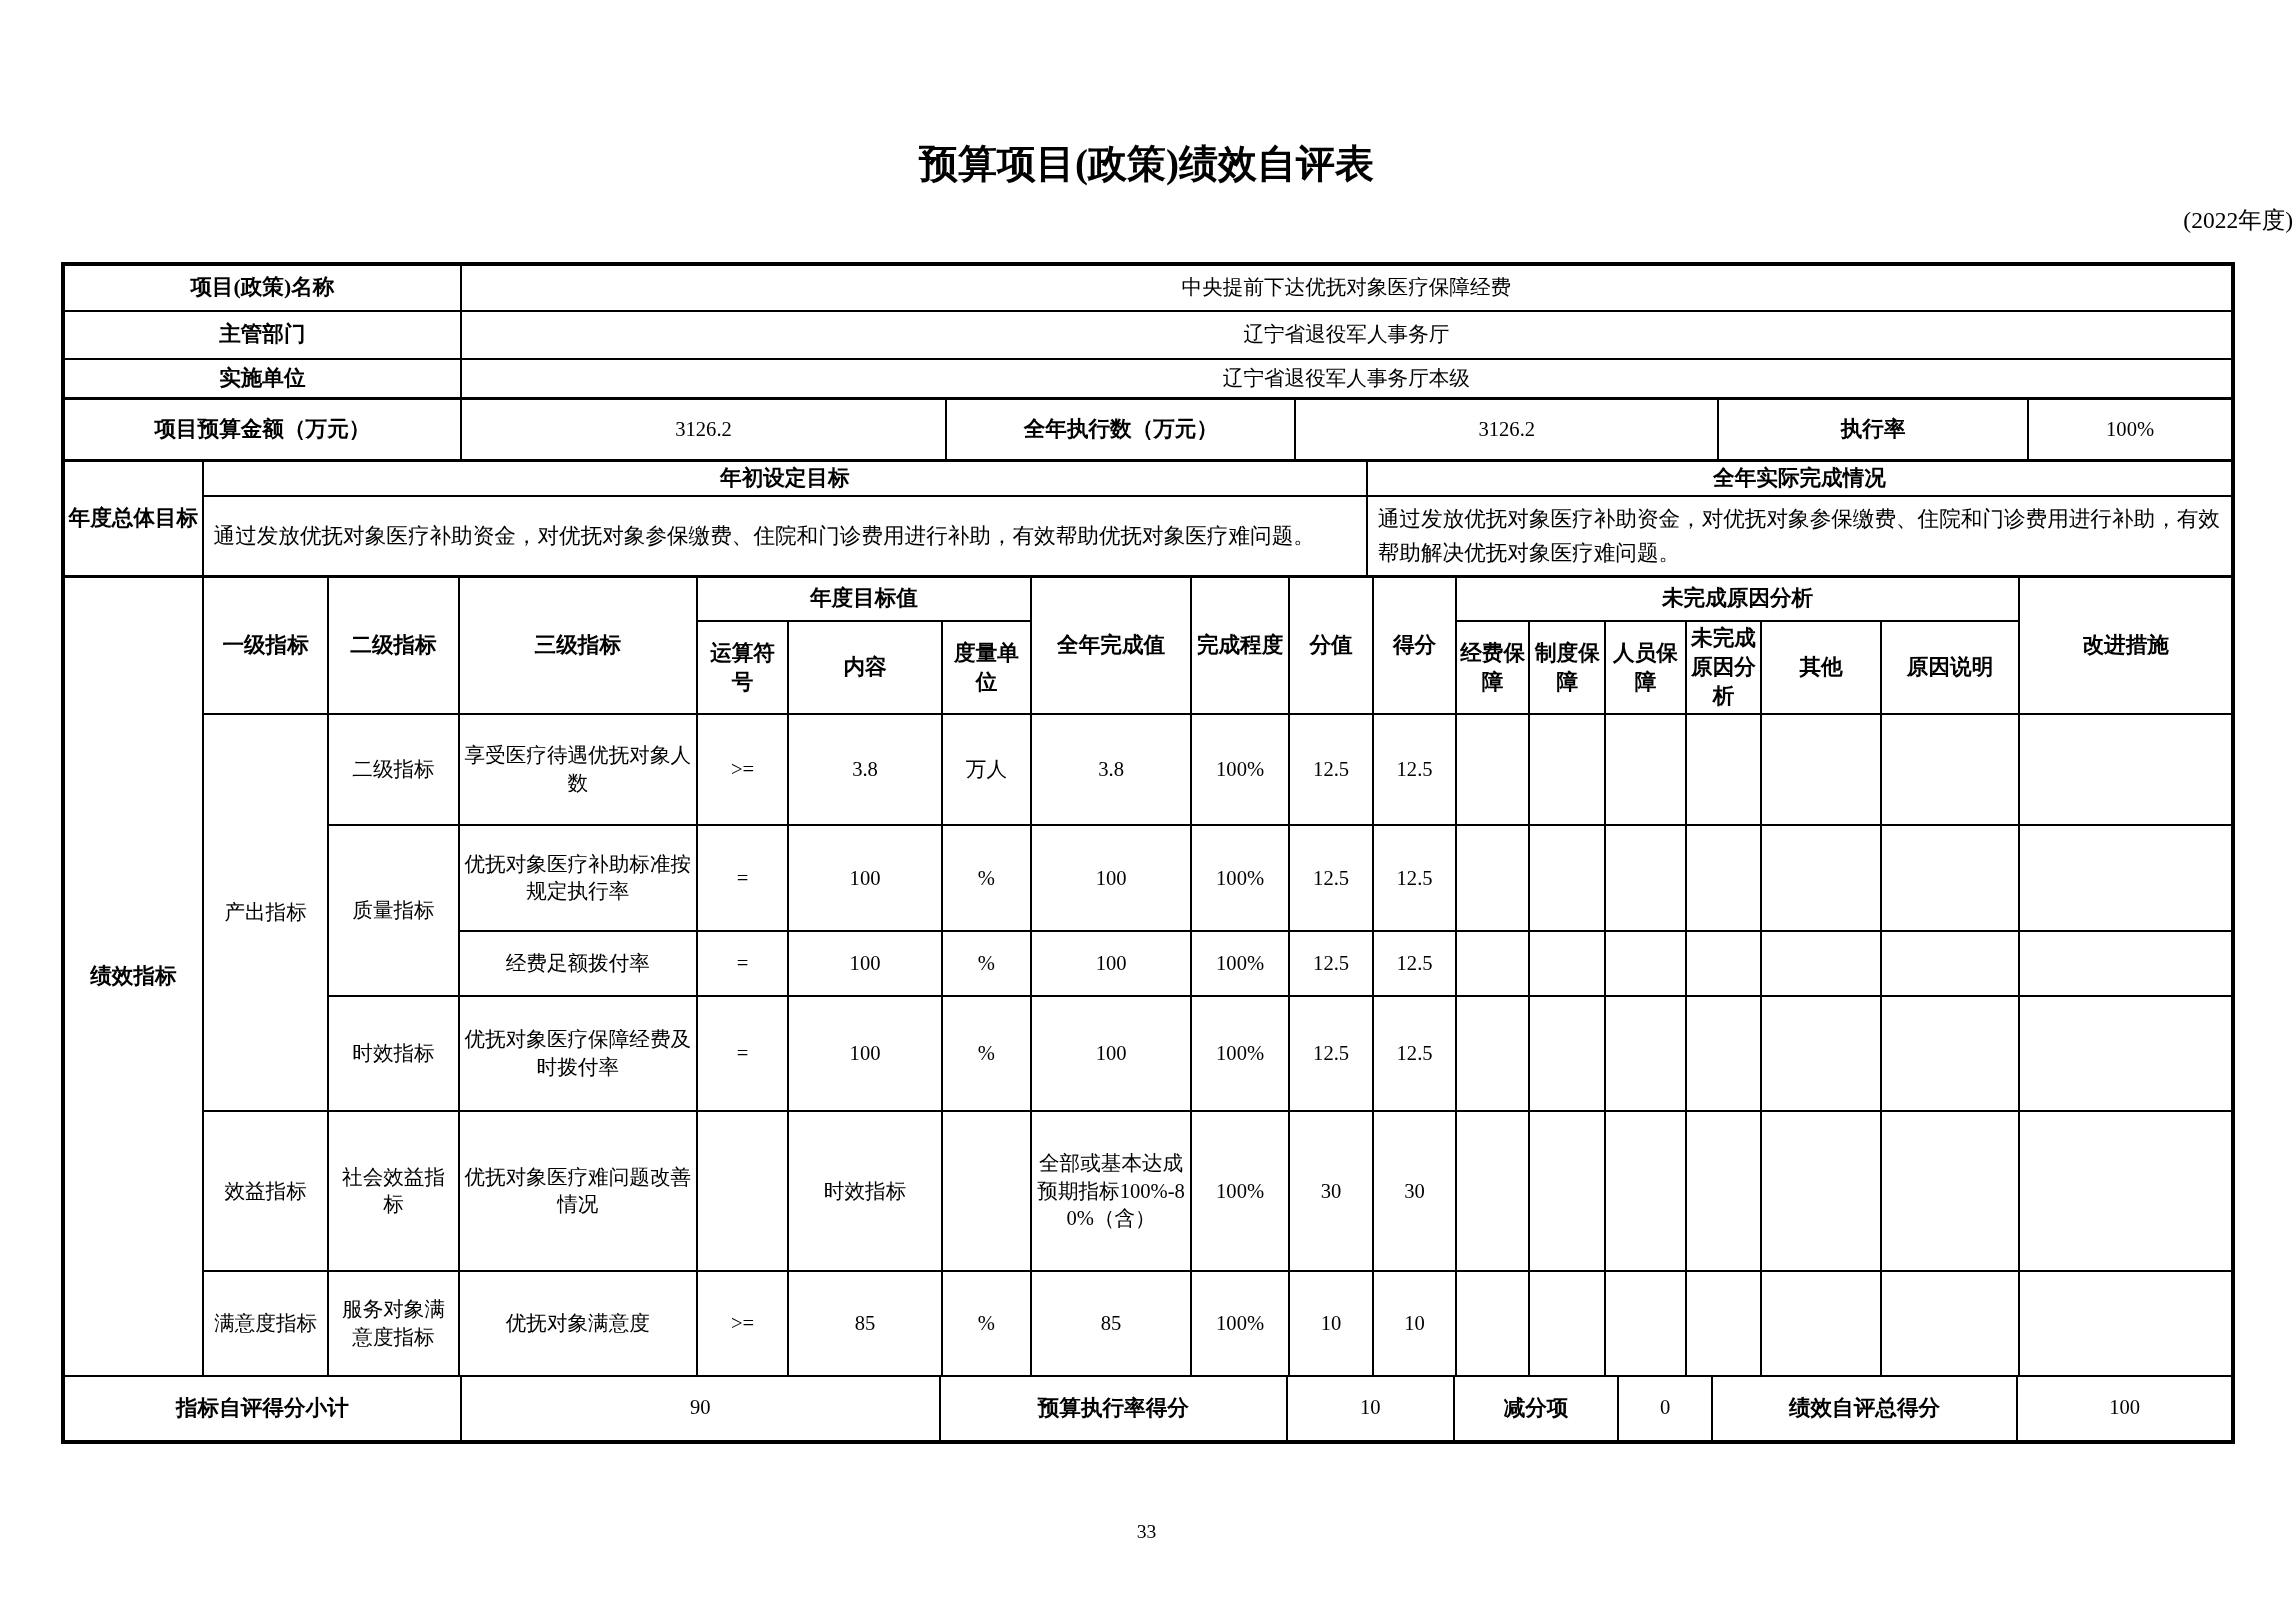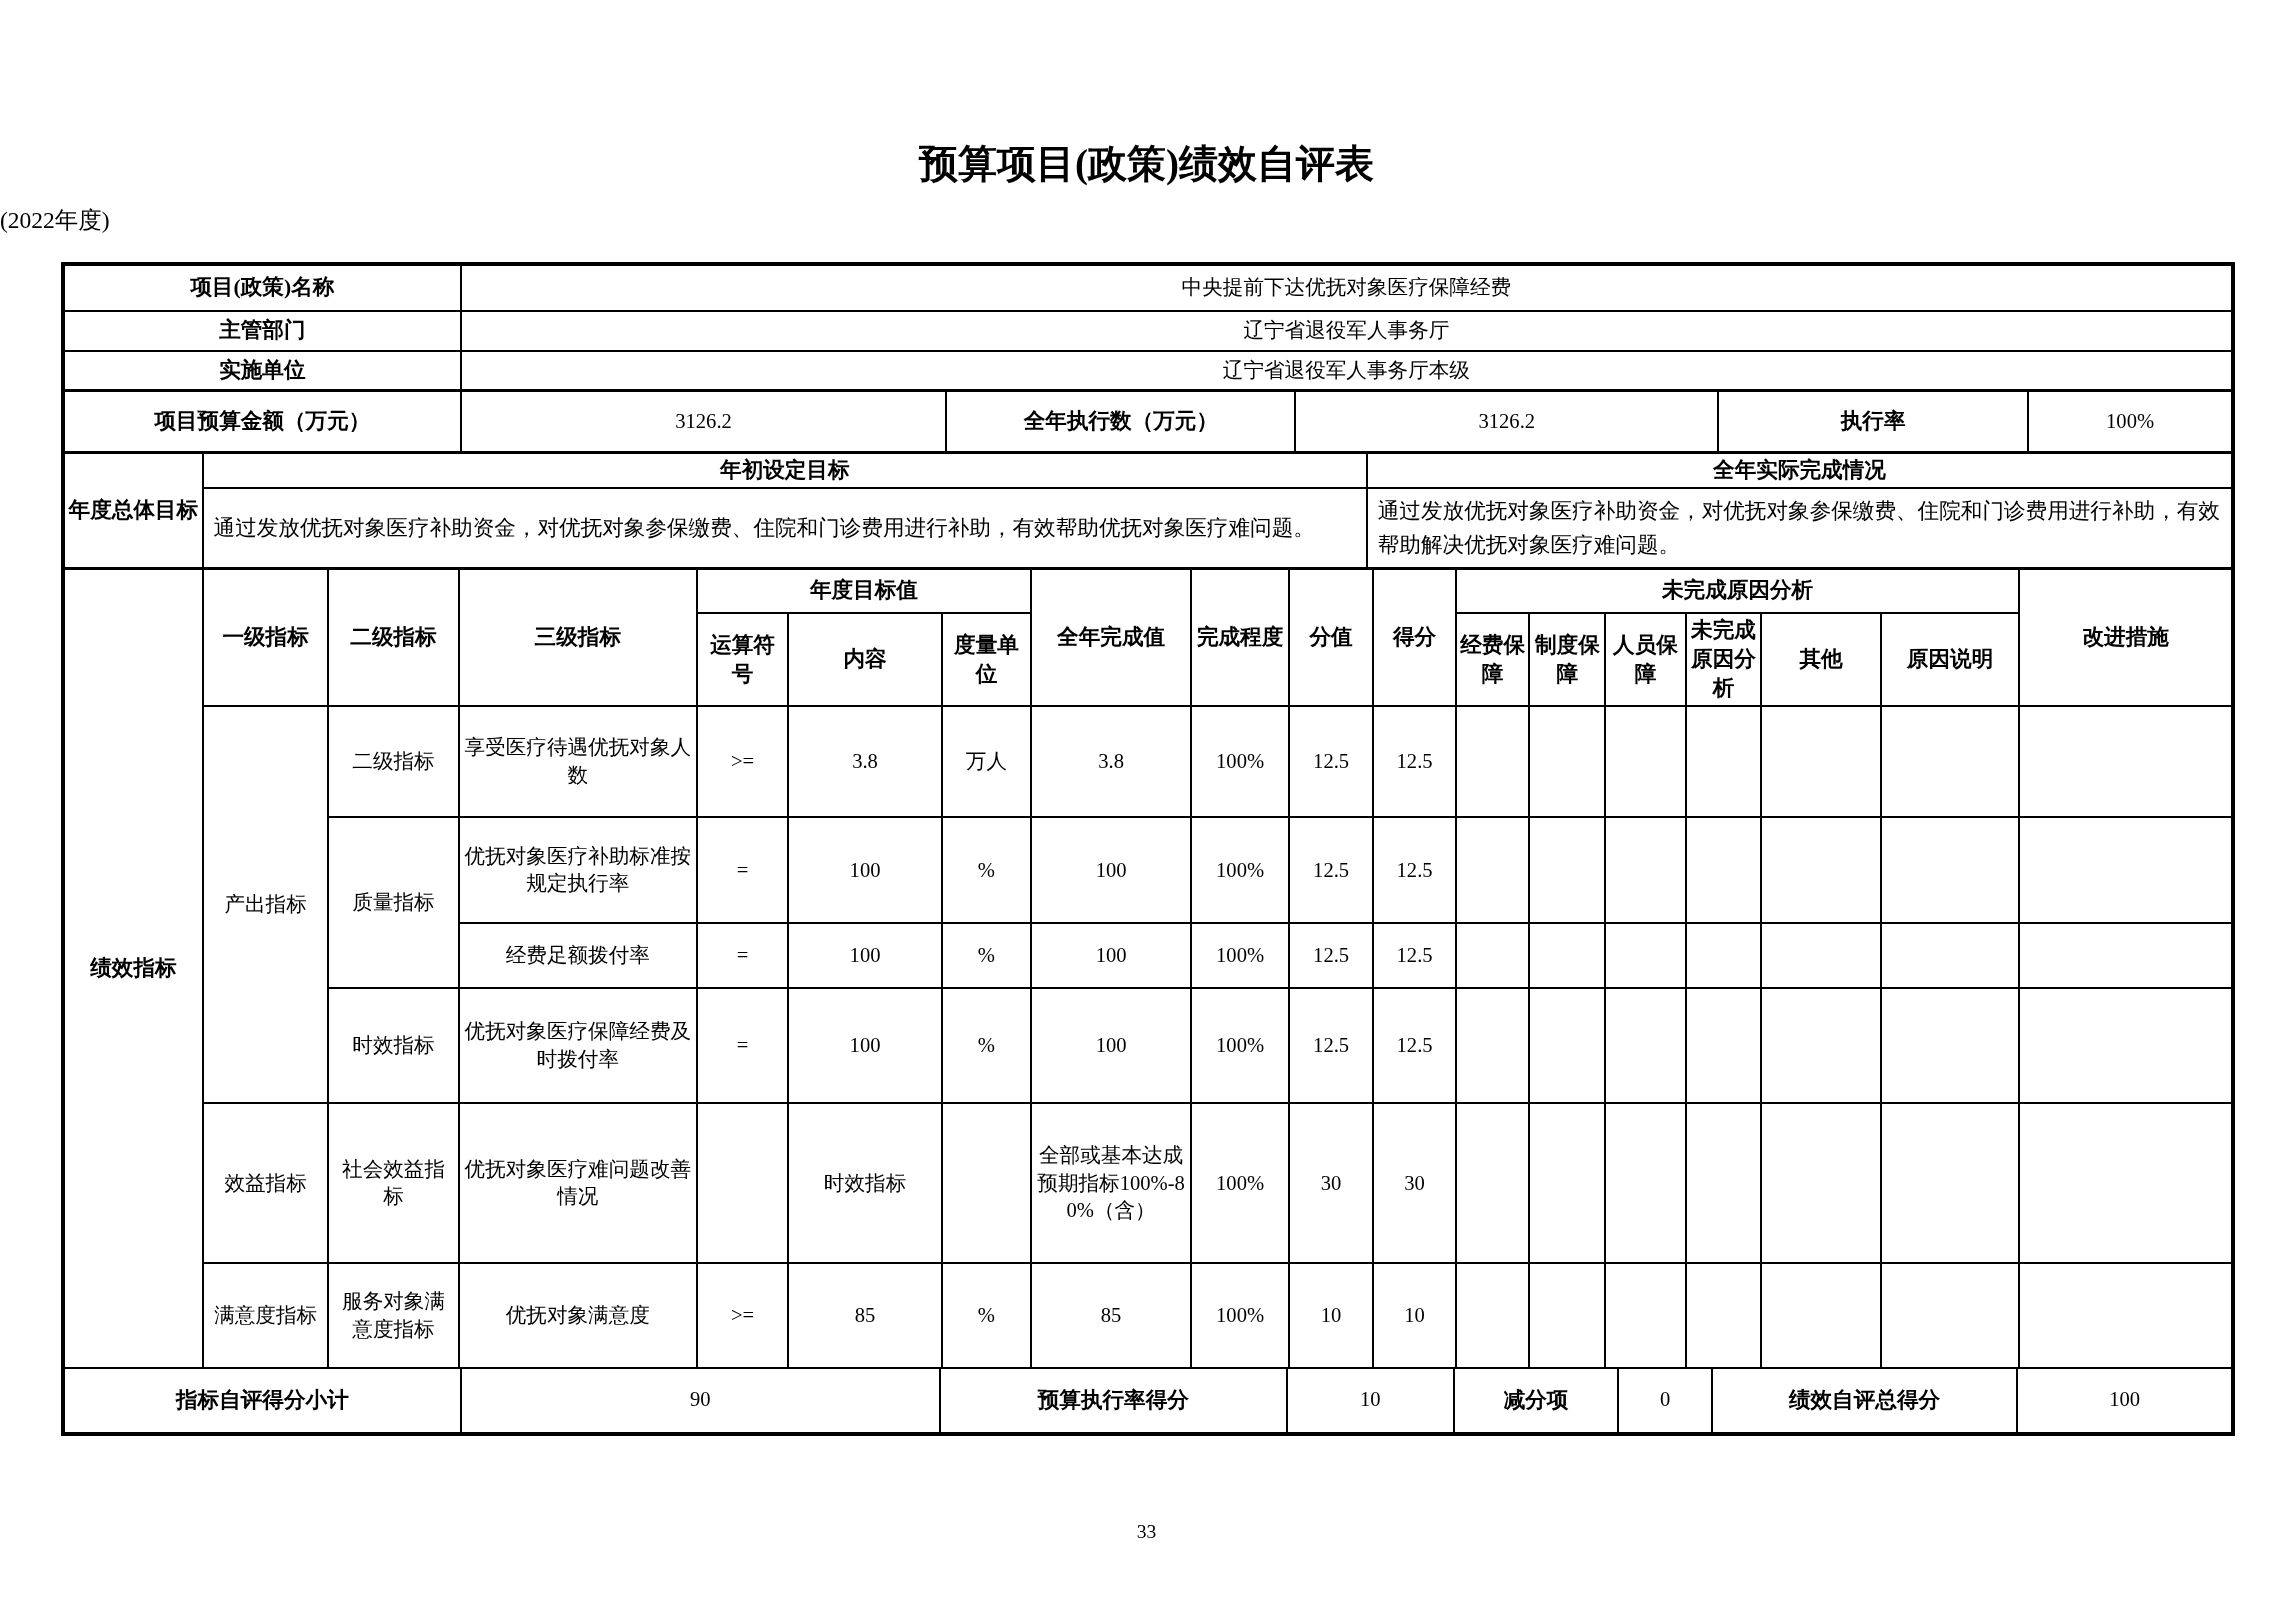--- a/index.html
+++ b/index.html
@@ -9,21 +9,21 @@
     font-family: "Liberation Serif", "DejaVu Serif", serif;
     color: #000;
   }
   .page { position: relative; width: 2293px; height: 1621px; overflow: hidden; }
   .doc-title {
     position: absolute; top: 137px; left: 0; width: 100%;
     text-align: center; font-size: 39px; font-weight: bold;
   }
   .doc-subtitle {
     position: absolute; top: 204px; left: 0; width: 100%;
-    text-align: left; font-size: 23.5px;
+    text-align: right; font-size: 23.5px;
   }
   .content {
     position: absolute; top: 262px; left: 61px; width: 2174px;
     border: 2px solid #000;
   }
   table {
     width: 100%; border-collapse: collapse; table-layout: fixed;
   }
   table + table { margin-top: -2.9px; }
   td {
@@ -59,21 +59,21 @@
     <table>
       <colgroup>
           <col style="width:18.3%">
           <col style="width:81.7%">
         </colgroup>
       <tbody>
           <tr style="height:46px">
         <td class="lbl">项目(政策)名称</td>
         <td>中央提前下达优抚对象医疗保障经费</td>
       </tr>
-      <tr style="height:40px">
+      <tr style="height:48px">
         <td class="lbl">主管部门</td>
         <td>辽宁省退役军人事务厅</td>
       </tr>
       <tr style="height:40px">
         <td class="lbl">实施单位</td>
         <td>辽宁省退役军人事务厅本级</td>
       </tr>
     </tbody>
       </table>
 

